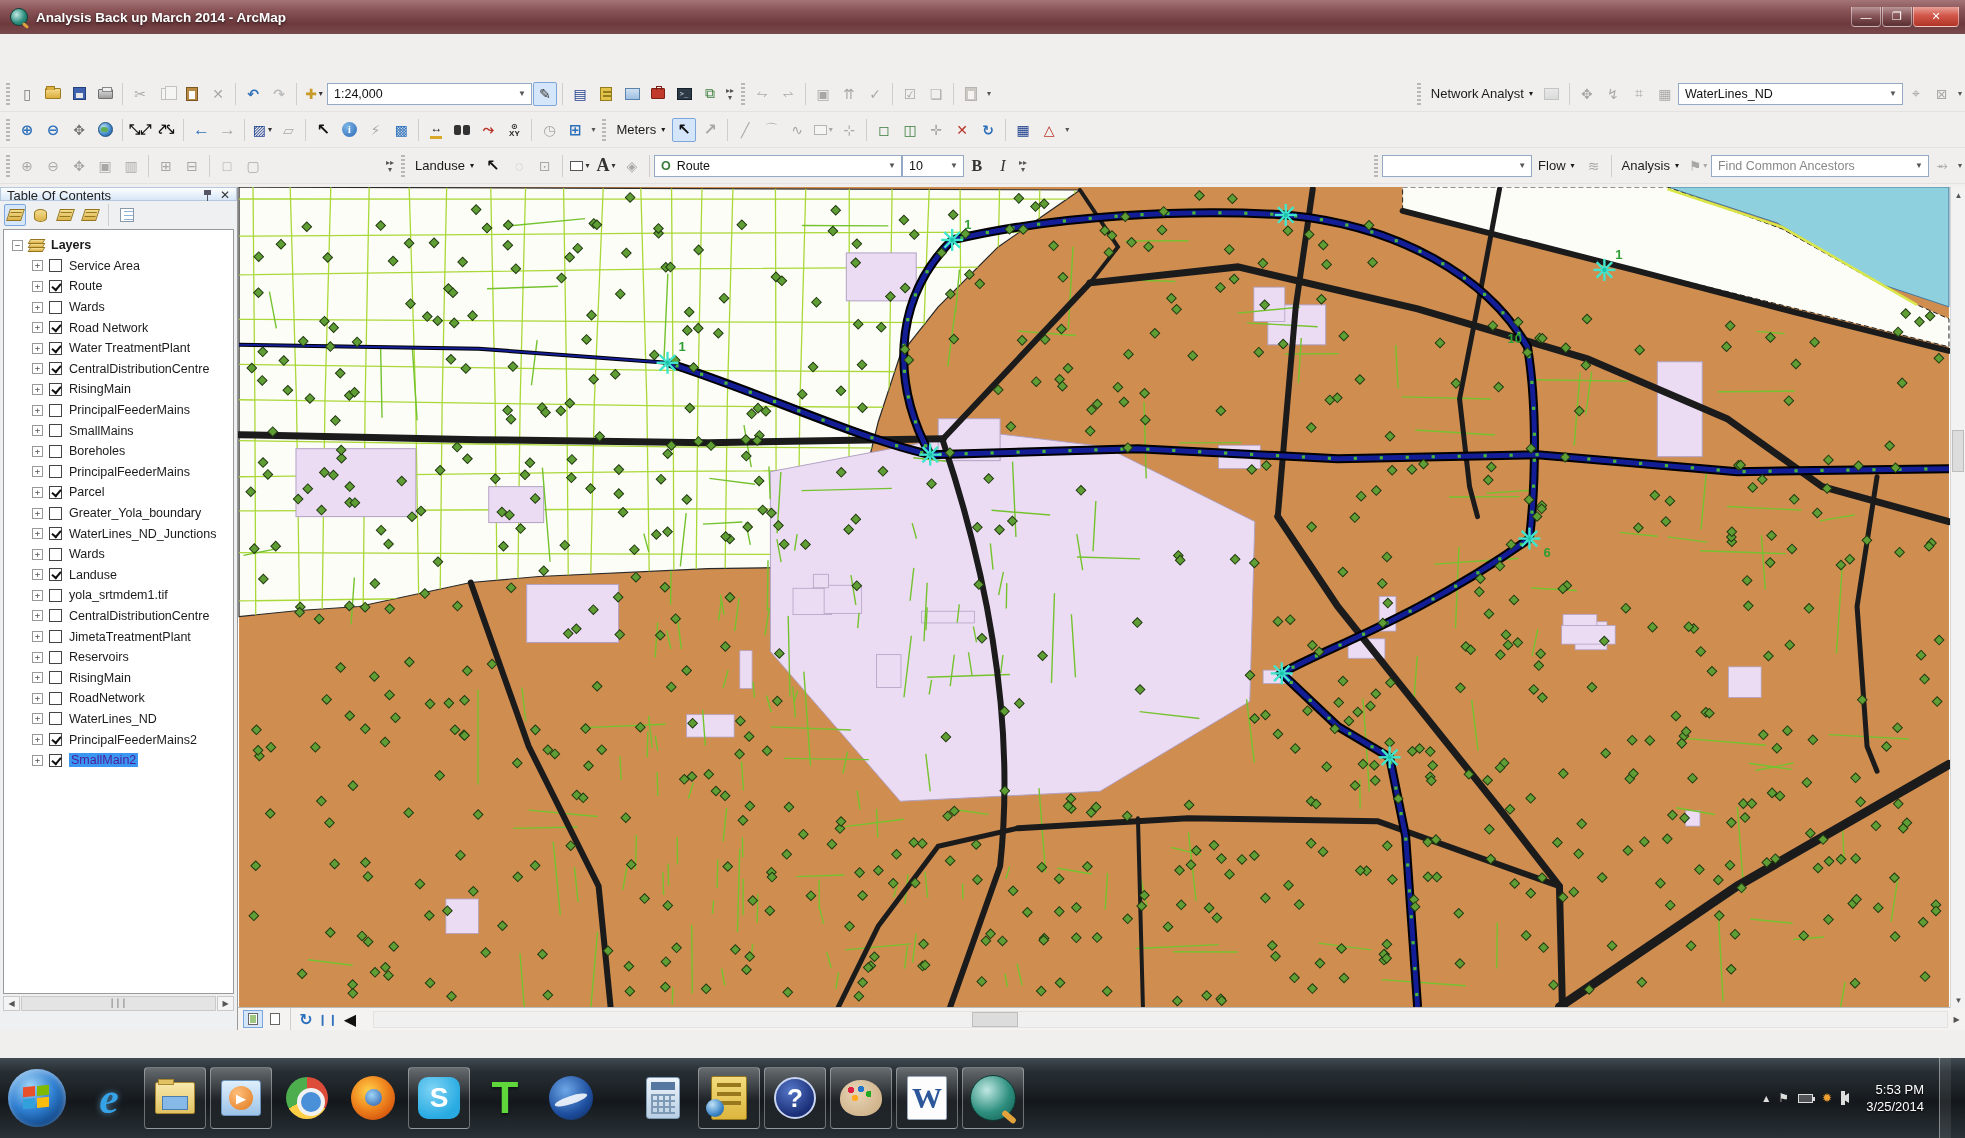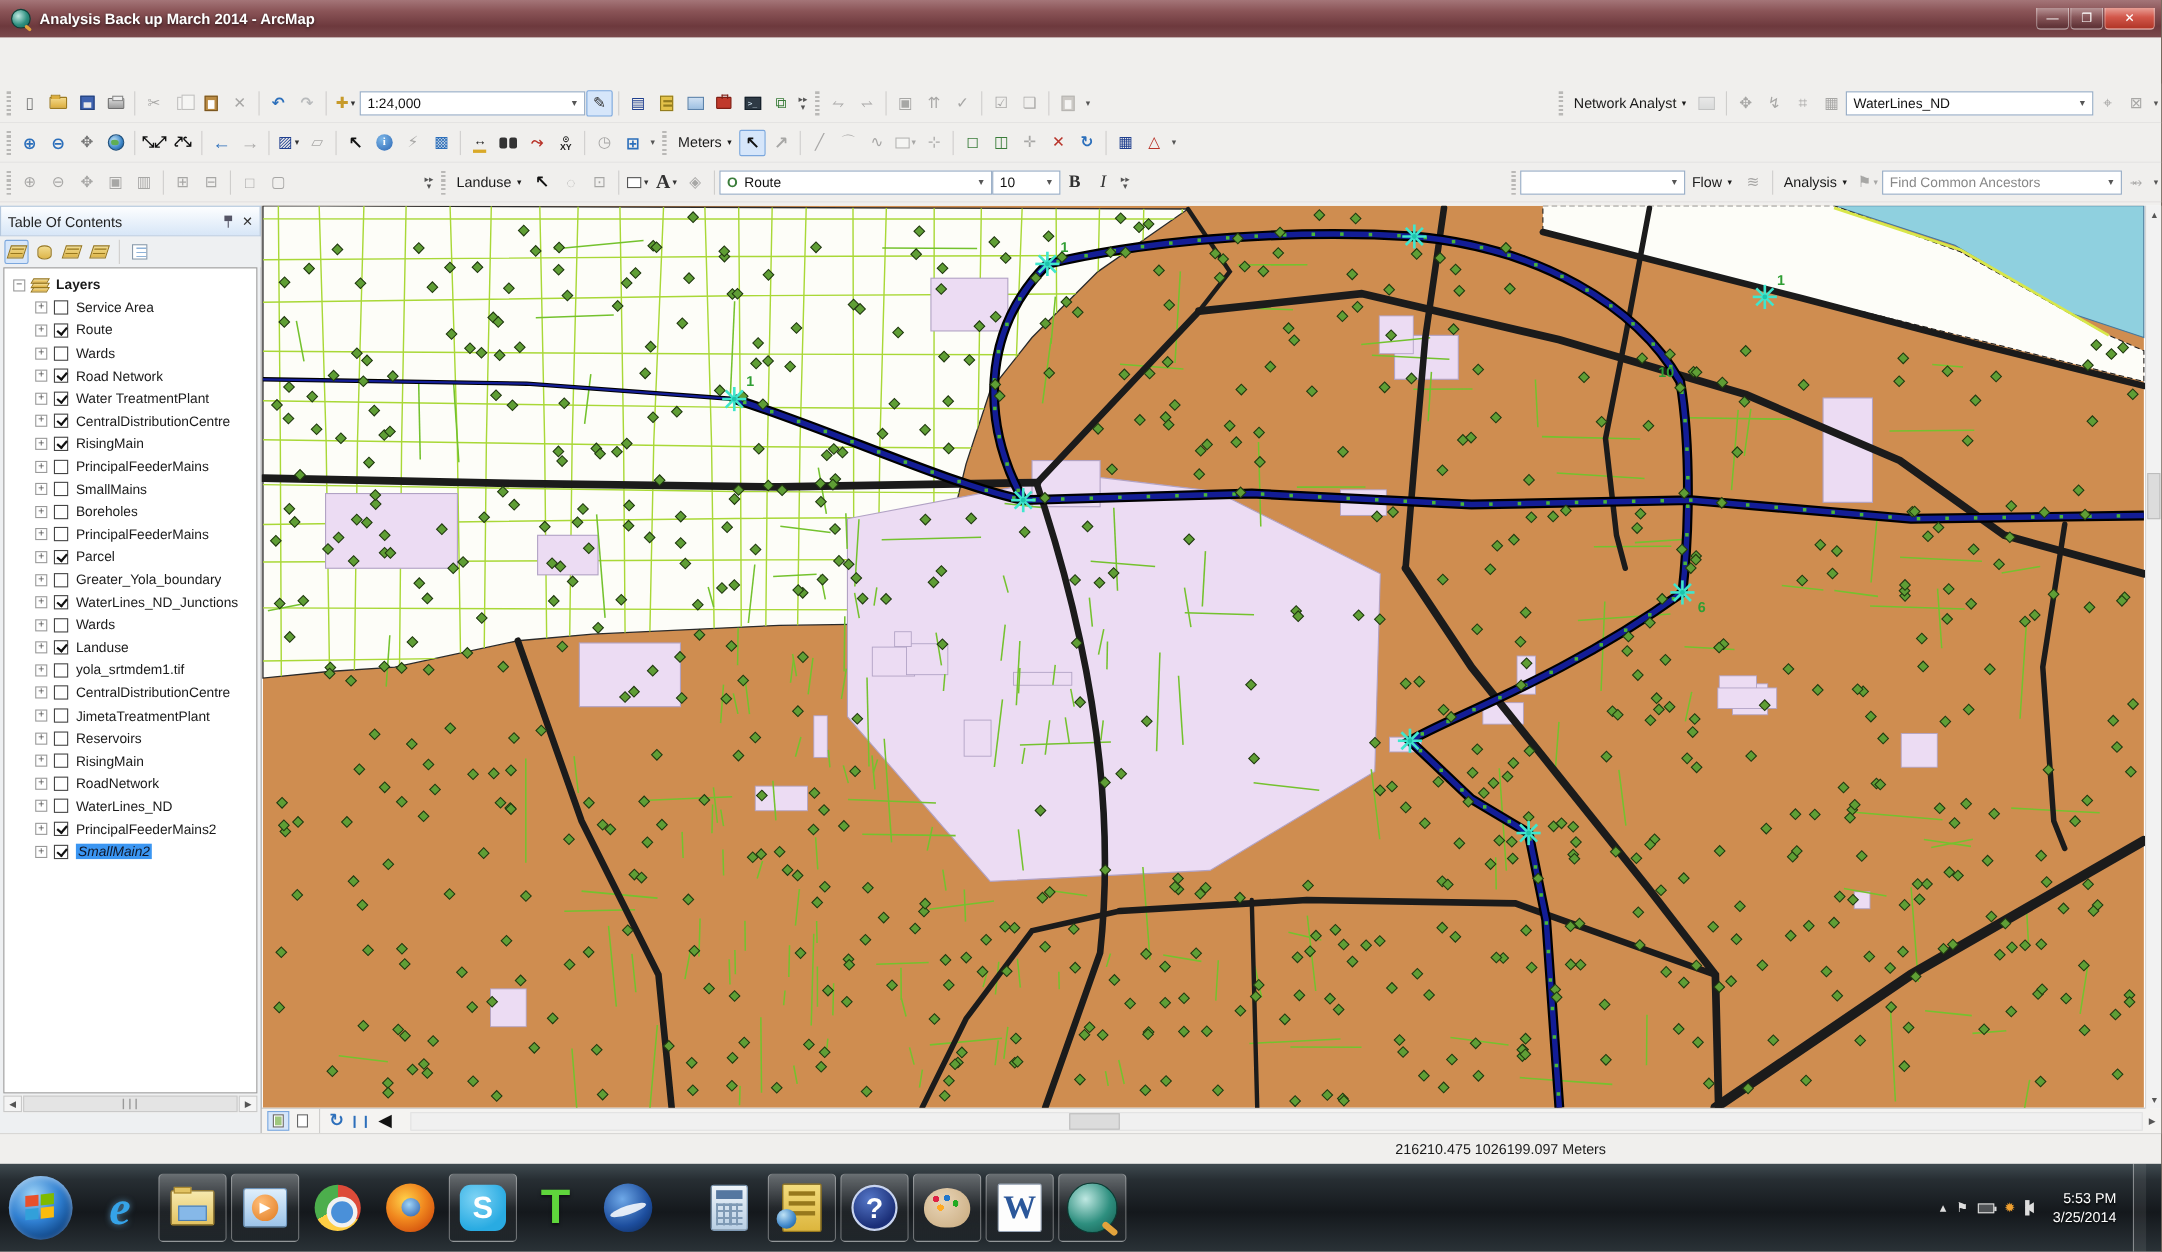--- a/index.html
+++ b/index.html
@@ -81,22 +81,22 @@
   .measure{border-bottom:3px solid #d9a928;padding-bottom:1px;font-size:12px;color:#222;}
   .xyic{display:flex;flex-direction:column;align-items:center;font-size:8px;font-weight:bold;line-height:7px;color:#222;}
   .magic{position:relative;font-size:15px;font-weight:bold;}
   .rectic{width:13px;height:10px;border:1px solid #555;background:#fff;}
   .cabinet{width:12px;height:14px;background:#e3c24a;border:1px solid #937c1e;position:relative;}
   .cabinet::after{content:"";position:absolute;left:2px;top:3px;width:8px;height:2px;background:#937c1e;box-shadow:0 4px 0 #937c1e;}
 
   
   .main{position:absolute;left:0;top:187px;width:100%;height:843px;display:flex;}
   .toc{width:238px;height:100%;background:#eef0f2;border-right:1px solid #9a9a9a;display:flex;flex-direction:column;}
-  .toc-head{height:28px;background:linear-gradient(180deg,#fdfeff,#d7e6f7);border:1px solid #b5c8de;
-    display:flex;align-items:center;padding:0 6px;font-size:13px;color:#222;}
+  .toc-head{height:14px;background:linear-gradient(180deg,#fdfeff,#d7e6f7);border:1px solid #b5c8de;
+    display:flex;align-items:flex-start;padding:0 6px;font-size:13px;color:#222;}
   .toc-head .sp{margin-left:auto;display:flex;align-items:center;gap:8px;}
   .pinic{width:9px;height:13px;position:relative;}
   .pinic::before{content:"";position:absolute;left:1px;top:1px;width:7px;height:5px;background:#556;}
   .pinic::after{content:"";position:absolute;left:4px;top:6px;width:1.5px;height:6px;background:#556;}
   .toc-x{font-size:12px;color:#333;}
   .toc-tools{height:28px;display:flex;align-items:center;padding:0 4px;gap:3px;background:#eef0f2;}
   .tocbtn{width:22px;height:22px;display:flex;align-items:center;justify-content:center;border:1px solid transparent;border-radius:2px;}
   .tocbtn.sel{border-color:#7ba7dd;background:#d6e6fa;}
   .stackic{width:15px;height:12px;background:linear-gradient(180deg,#f2dc8e,#ddb54a);border:1px solid #96761d;
     position:relative;transform:skewX(-18deg);}
@@ -110,21 +110,21 @@
   .exp{width:11px;height:11px;border:1px solid #999;background:#fff;color:#555;font-size:9px;line-height:9px;
     text-align:center;margin-right:6px;flex:none;font-family:"DejaVu Sans Mono",monospace;}
   .layersic{width:16px;height:13px;position:relative;margin-right:6px;flex:none;}
   .layersic i{position:absolute;left:0;width:15px;height:5px;background:linear-gradient(180deg,#f5e09a,#dcae3e);
     border:1px solid #96761d;transform:skewX(-30deg);}
   .layersic i:nth-child(1){top:0;} .layersic i:nth-child(2){top:4px;} .layersic i:nth-child(3){top:8px;}
   .chk{width:13px;height:13px;border:1px solid #444;background:#fff;margin-right:7px;flex:none;position:relative;}
   .chk.on::after{content:"";position:absolute;left:2px;top:2px;width:7px;height:4px;
     border-left:2px solid #111;border-bottom:2px solid #111;transform:rotate(-50deg);}
   .lbl{font-size:12.5px;white-space:nowrap;overflow:hidden;max-width:162px;color:#1a1a1a;}
-  .lbl.sel{background:#3b96f2;color:#0f172a;padding:0 2px;font-style:italic;}
+  .lbl.sel{background:#3b96f2;color:#4c1d95;padding:0 2px;}
   .root .lbl{font-weight:bold;max-width:190px;}
   .toc-hscroll{height:17px;margin:1px 3px 0 3px;display:flex;align-items:center;background:#f0f0f0;}
   .sbtn{width:17px;height:15px;background:#f4f4f4;border:1px solid #c9c9c9;font-size:8px;color:#555;
     display:flex;align-items:center;justify-content:center;}
   .sthumb{flex:1;height:15px;background:#e4e4e4;border:1px solid #c9c9c9;margin:0 1px;display:flex;align-items:center;justify-content:center;
     color:#9a9a9a;font-size:8px;letter-spacing:1px;}
   .toc-foot{height:18px;}
 
   
   .map-region{position:relative;flex:1;height:100%;background:#fff;}
@@ -1932,23 +1932,20 @@
             <span class="c-black">◀</span>
           </span>
         <span class="hs-track">
           <span class="hs-th"></span>
         </span>
         <span class="hs-right">▶</span>
       </div>
     </div>
   </div>
 
-  <div class="statusbar">
-    <span class="coords">216210.475 1026199.097 Meters</span>
-  </div>
 
   <div class="taskbar">
     <span class="orb">
         <span class="flag">
           <i></i>
           <i></i>
           <i></i>
           <i></i>
         </span>
       </span>

